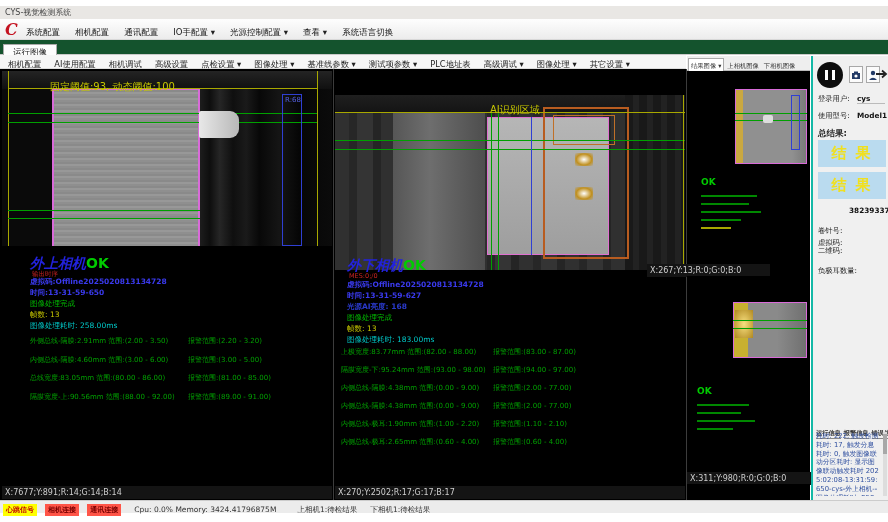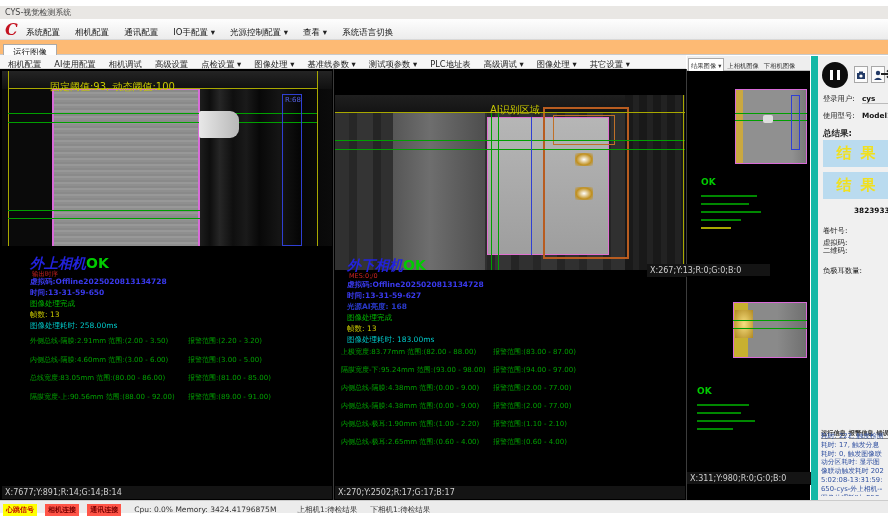--- a/index.html
+++ b/index.html
@@ -5,21 +5,21 @@
   html,body{margin:0;padding:0;}
   body{width:888px;height:522px;background:#ffffff;font-family:"DejaVu Sans",sans-serif;position:relative;overflow:hidden;}
   .abs{position:absolute;}
   .screen{position:absolute;left:0;top:0;width:888px;height:522px;}
   
   .titlebar{left:0;top:6px;width:888px;height:13px;background:#e9e7e4;font-size:8px;color:#444;line-height:13px;padding-left:5px;box-sizing:border-box;}
   .menubar{left:0;top:19px;width:888px;height:21px;background:linear-gradient(#fefefe,#ececec);border-bottom:1px solid #d8d8d8;box-sizing:border-box;}
   .logo{left:5px;top:20px;font-family:"DejaVu Serif",serif;font-style:italic;font-weight:bold;font-size:16px;color:#c41220;}
   .menuitems{left:26px;top:19px;height:21px;line-height:21px;white-space:nowrap;}
   .mitem{display:inline-block;margin-right:10px;font-size:8.5px;color:#222;}
-  .tabrow{left:0;top:40px;width:888px;height:15px;background:#fdba74;border-bottom:1px solid #c9c9c9;box-sizing:border-box;}
+  .tabrow{left:0;top:40px;width:888px;height:15px;background:#14532d;border-bottom:1px solid #c9c9c9;box-sizing:border-box;}
   .maintab{display:inline-block;margin-left:3px;padding:0 9px;height:14px;line-height:14px;background:#fdfdfd;border:1px solid #aaa;border-bottom:none;font-size:8.5px;color:#222;}
   .toolbar{left:0;top:55px;width:686px;height:14px;background:#f6f6f6;line-height:14px;white-space:nowrap;border-bottom:1px solid #ddd;box-sizing:border-box;}
   .titem{display:inline-block;margin-left:8px;font-size:8.3px;color:#222;}
   
   .main{left:0;top:69px;width:810px;height:431px;background:#000;}
   .vdiv{width:1px;background:#3c3c3c;top:69px;height:431px;}
   .coords{height:13px;background:#141414;color:#cfcfcf;font-size:8px;line-height:13px;padding-left:3px;box-sizing:border-box;}
   
   .ptitle{font-size:14px;font-weight:bold;font-style:italic;color:#2222dd;white-space:nowrap;}
   .ok{color:#00cc00;font-style:normal;}
@@ -35,21 +35,21 @@
   .gline{background:#00a000;height:1px;}
   .overlaytxt{font-size:10px;color:#c8c800;white-space:nowrap;text-align:center;}
   
   .subtabs{left:687px;top:56px;width:123px;height:15px;background:#eeeeee;border-bottom:1px solid #bbb;box-sizing:border-box;line-height:14px;white-space:nowrap;}
   .stab{display:inline-block;font-size:6.3px;color:#333;padding:0 2px;margin-left:1px;}
   .stab.active{background:#fff;border:1px solid #aaa;border-bottom:none;}
   .gbar{position:absolute;height:2px;background:#008800;}
   .ybar{position:absolute;height:2px;background:#a8a800;}
   .miniok{font-size:9px;font-weight:bold;color:#00cc00;}
   
-  .sidebar{left:811px;top:56px;width:77px;height:444px;background:#f0f0f0;border-left:7px solid #14b8a6;box-sizing:border-box;}
+  .sidebar{left:811px;top:56px;width:77px;height:444px;background:#f0f0f0;border-left:2px solid #14b8a6;box-sizing:border-box;}
   .slabel{font-size:7.3px;color:#222;white-space:nowrap;}
   .sval{font-size:7.3px;color:#111;font-weight:bold;white-space:nowrap;}
   .resultbox{width:68px;height:27px;background:#badbef;color:#f0e020;font-weight:bold;font-size:15px;text-align:center;line-height:27px;letter-spacing:2px;}
   .pausebtn{width:26px;height:26px;border-radius:50%;background:#0d0d0d;}
   .pausebar{position:absolute;width:3px;height:10px;background:#fff;top:8px;}
   .sqbtn{width:14px;height:17px;background:#fbfbfb;border:1px solid #a8a8a8;box-sizing:border-box;text-align:center;}
   .logtab{display:inline-block;font-size:6.2px;font-weight:bold;color:#333;margin-right:3px;border-bottom:1px solid #888;}
   .logtext{font-size:6.8px;color:#3050a0;line-height:1.3;word-break:break-all;}
   .statusbar{left:0;top:500px;width:888px;height:13px;background:#ececec;border-top:1px solid #ccc;box-sizing:border-box;line-height:12px;white-space:nowrap;}
   .badge{display:inline-block;font-size:7px;font-weight:bold;padding:0 3px;margin-left:3px;}

